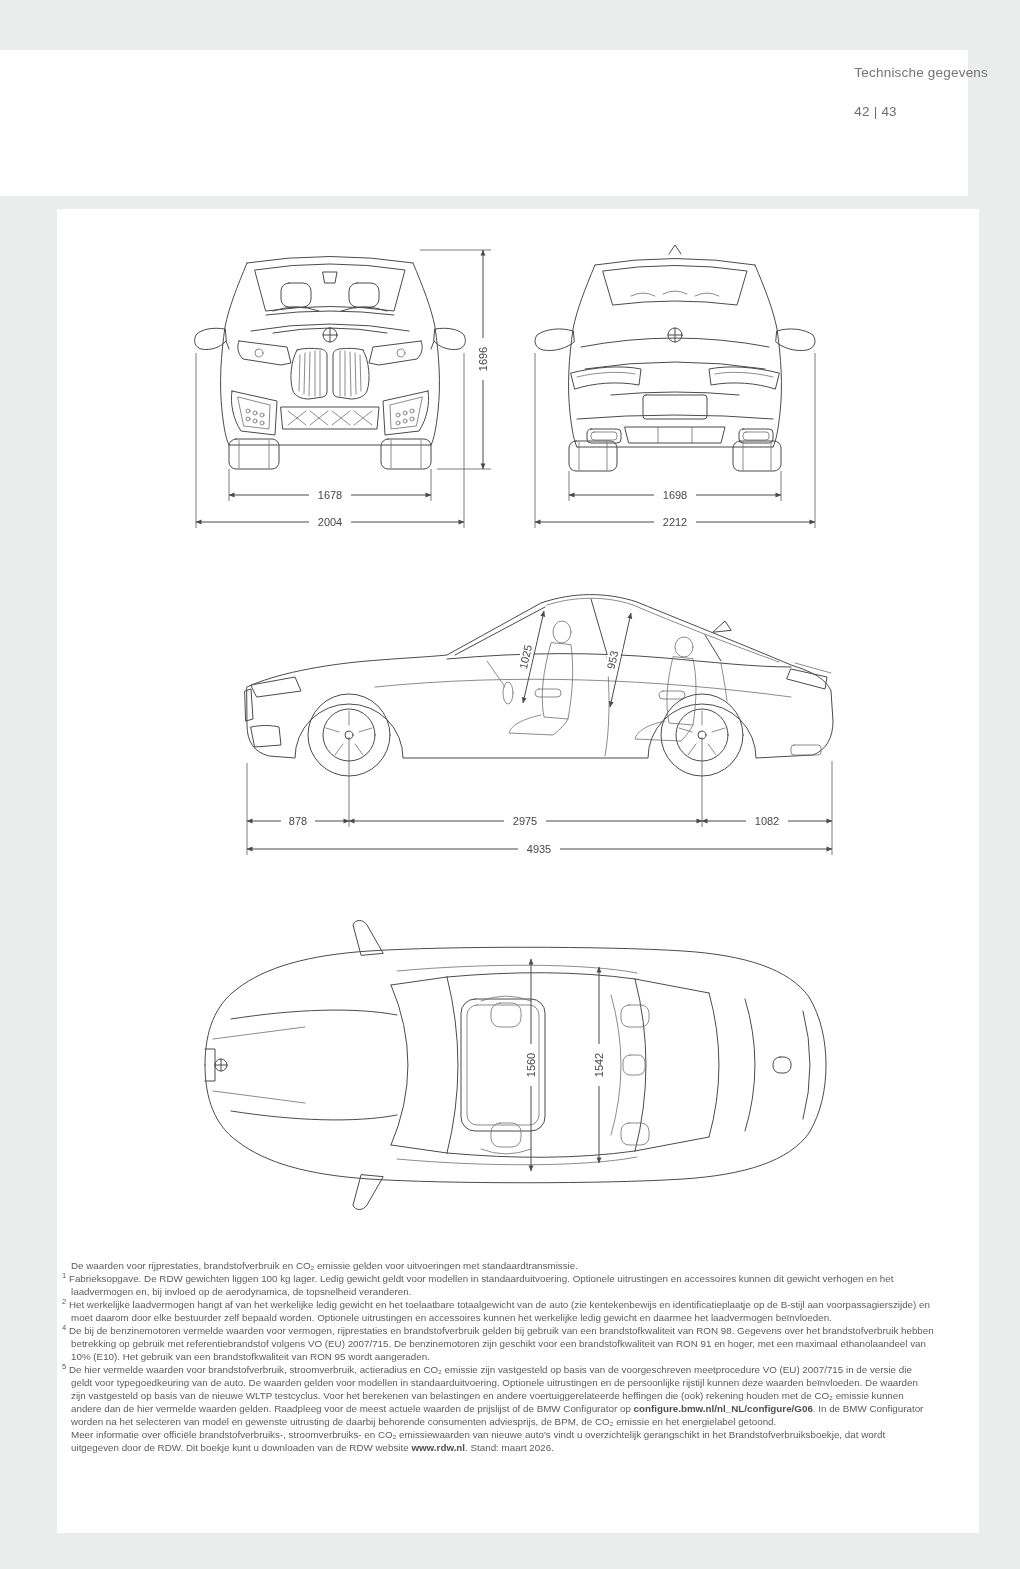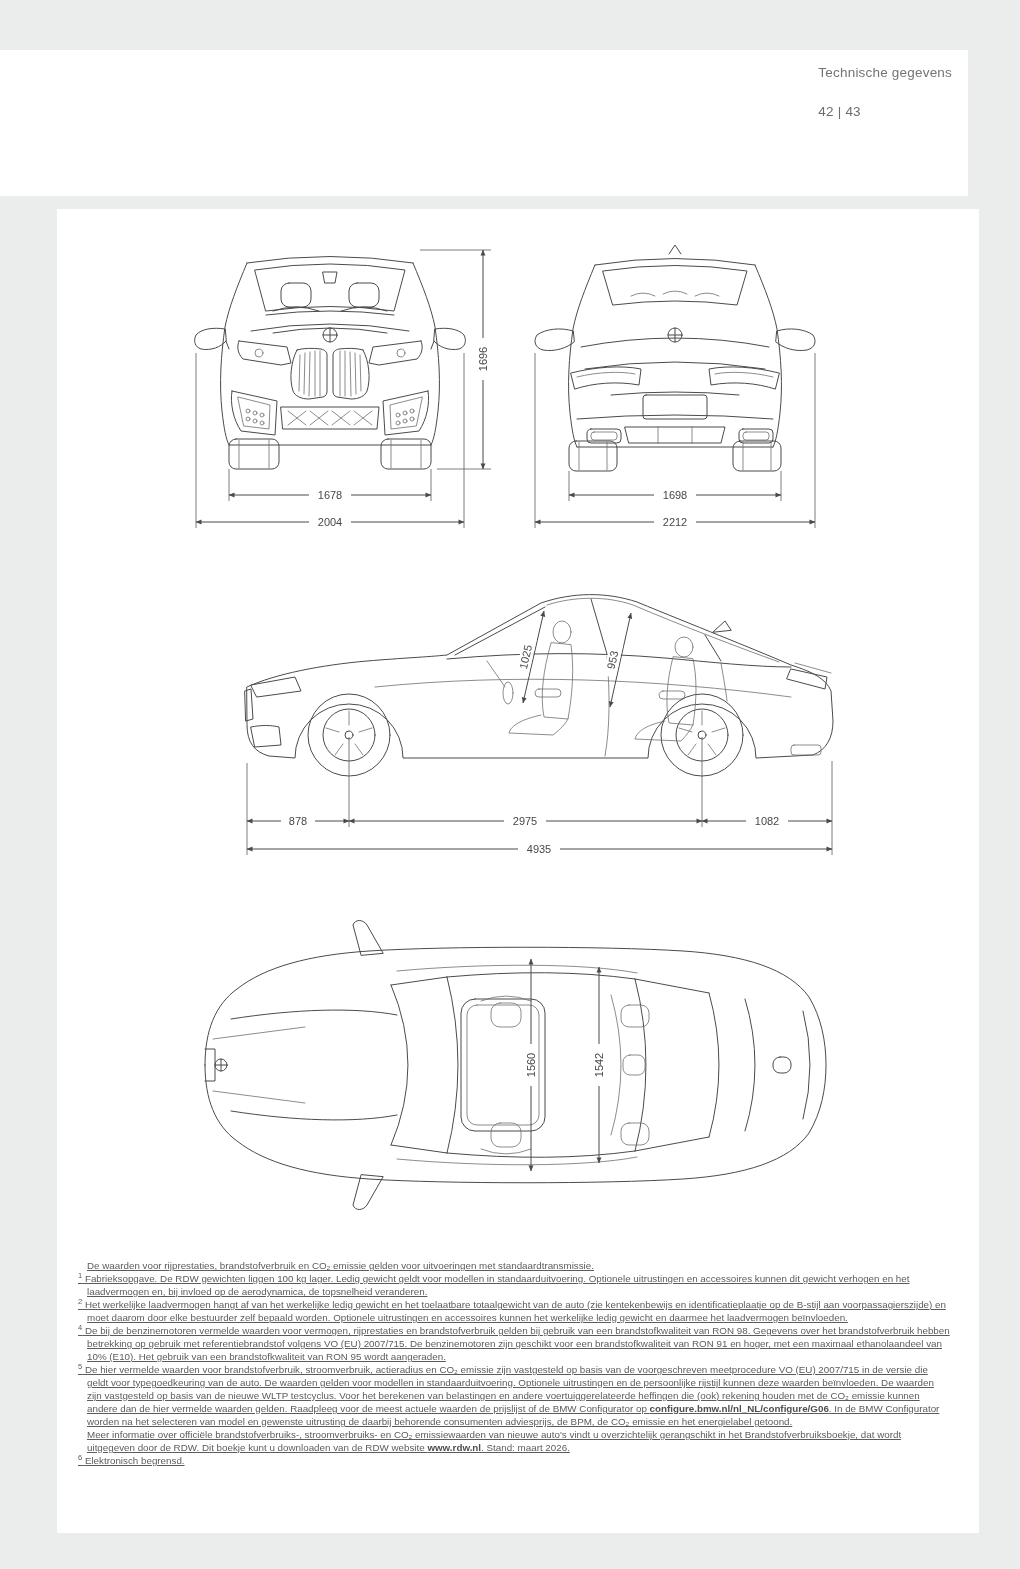--- a/index.html
+++ b/index.html
@@ -9,40 +9,40 @@
     font-family:"Liberation Sans", sans-serif;
   }
   .header-band{
     position:absolute;left:0;top:50px;width:968px;height:146px;background:#ffffff;
   }
   .header-inner{
     position:absolute;top:15px;right:16px;
     display:flex;align-items:baseline;gap:24px;
     font-size:13.5px;color:#747474;letter-spacing:.2px;flex-direction:column;
   }
-  .header-inner .pages{color:#6d6d6d;}
+  .header-inner .pages{color:#6d6d6d;margin-left:36px;}
   .panel{
     position:absolute;left:57px;top:209px;width:916px;height:1324px;background:#ffffff;padding-left:6px;
   }
   .drawing{position:absolute;}
   .d-front{left:128px;top:34px;}
   .d-rear{left:468px;top:34px;}
   .d-side{left:178px;top:366px;}
   .d-top{left:128px;top:706px;}
 
   svg .car{stroke:#4b4b4b;stroke-width:1;fill:none;stroke-linejoin:round;stroke-linecap:round;}
   svg .thin{stroke:#6e6e6e;stroke-width:.8;fill:none;stroke-linejoin:round;stroke-linecap:round;}
   svg .dim{stroke:#4a4a4a;stroke-width:1;fill:none;}
   svg .ext{stroke:#5a5a5a;stroke-width:.8;fill:none;}
   svg text{font-family:"Liberation Sans", sans-serif;font-size:11px;fill:#474747;}
   svg .lblbg{fill:#ffffff;}
 
   .fnotes{
-    position:absolute;left:21px;top:1050px;width:872px;
-    font-size:9.8px;line-height:13px;color:#5c5c5c;text-decoration:underline;
+    position:absolute;left:5px;top:1050px;width:872px;
+    font-size:9.8px;line-height:13px;color:#5c5c5c;
   }
   .fn{padding-left:9px;text-indent:-9px;}
   .fn.cont{text-indent:0;}
   .fn sup{font-size:7.5px;line-height:0;}
   .fn b{font-weight:bold;color:#4f4f4f;}
 </style>
 </head>
 <body>
 
 <div class="header-band">
@@ -359,16 +359,15 @@
     </g>
   </svg>
 
   <div class="fnotes">
       <div class="fn cont"><span>De waarden voor rijprestaties, brandstofverbruik en CO₂ emissie gelden voor uitvoeringen met standaardtransmissie.</span></div>
       <div class="fn"><sup>1</sup> <span>Fabrieksopgave. De RDW gewichten liggen 100 kg lager. Ledig gewicht geldt voor modellen in standaarduitvoering. Optionele uitrustingen en accessoires kunnen dit gewicht verhogen en het laadvermogen en, bij invloed op de aerodynamica, de topsnelheid veranderen.</span></div>
       <div class="fn"><sup>2</sup> <span>Het werkelijke laadvermogen hangt af van het werkelijke ledig gewicht en het toelaatbare totaalgewicht van de auto (zie kentekenbewijs en identificatieplaatje op de B-stijl aan voorpassagierszijde) en moet daarom door elke bestuurder zelf bepaald worden. Optionele uitrustingen en accessoires kunnen het werkelijke ledig gewicht en daarmee het laadvermogen beïnvloeden.</span></div>
       <div class="fn"><sup>4</sup> <span>De bij de benzinemotoren vermelde waarden voor vermogen, rijprestaties en brandstofverbruik gelden bij gebruik van een brandstofkwaliteit van RON 98. Gegevens over het brandstofverbruik hebben betrekking op gebruik met referentiebrandstof volgens VO (EU) 2007/715. De benzinemotoren zijn geschikt voor een brandstofkwaliteit van RON 91 en hoger, met een maximaal ethanolaandeel van 10% (E10). Het gebruik van een brandstofkwaliteit van RON 95 wordt aangeraden.</span></div>
       <div class="fn"><sup>5</sup> <span>De hier vermelde waarden voor brandstofverbruik, stroomverbruik, actieradius en CO₂ emissie zijn vastgesteld op basis van de voorgeschreven meetprocedure VO (EU) 2007/715 in de versie die geldt voor typegoedkeuring van de auto. De waarden gelden voor modellen in standaarduitvoering. Optionele uitrustingen en de persoonlijke rijstijl kunnen deze waarden beïnvloeden. De waarden zijn vastgesteld op basis van de nieuwe WLTP testcyclus. Voor het berekenen van belastingen en andere voertuiggerelateerde heffingen die (ook) rekening houden met de CO₂ emissie kunnen andere dan de hier vermelde waarden gelden. Raadpleeg voor de meest actuele waarden de prijslijst of de BMW Configurator op </span><b>configure.bmw.nl/nl_NL/configure/G06</b><span>. In de BMW Configurator worden na het selecteren van model en gewenste uitrusting de daarbij behorende consumenten adviesprijs, de BPM, de CO₂ emissie en het energielabel getoond.</span></div>
       <div class="fn cont"><span>Meer informatie over officiële brandstofverbruiks-, stroomverbruiks- en CO₂ emissiewaarden van nieuwe auto's vindt u overzichtelijk gerangschikt in het Brandstofverbruiksboekje, dat wordt uitgegeven door de RDW. Dit boekje kunt u downloaden van de RDW website </span><b>www.rdw.nl</b><span>. Stand: maart 2026.</span></div>
-      <div class="fn"><sup>6</sup> <span>Elektronisch begrensd.</span></div>
     </div>
 
 </div>
 
 </body></html>

